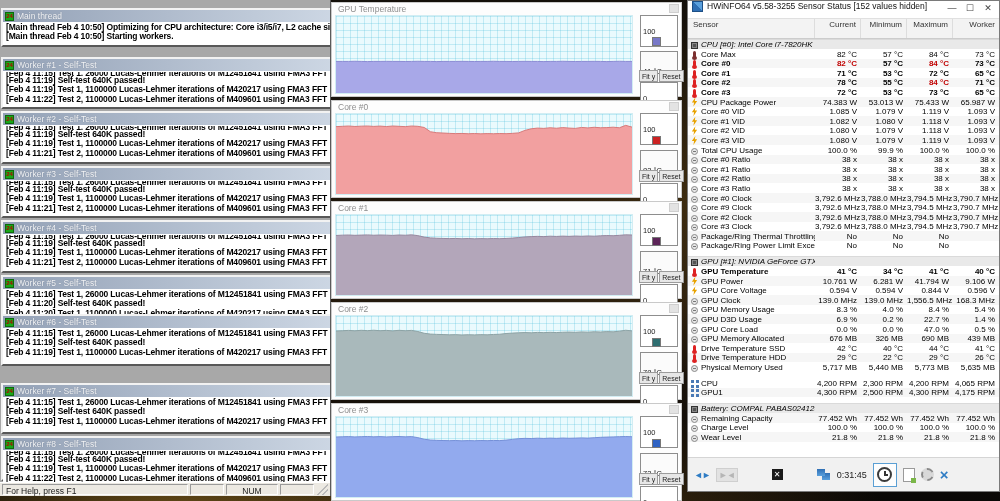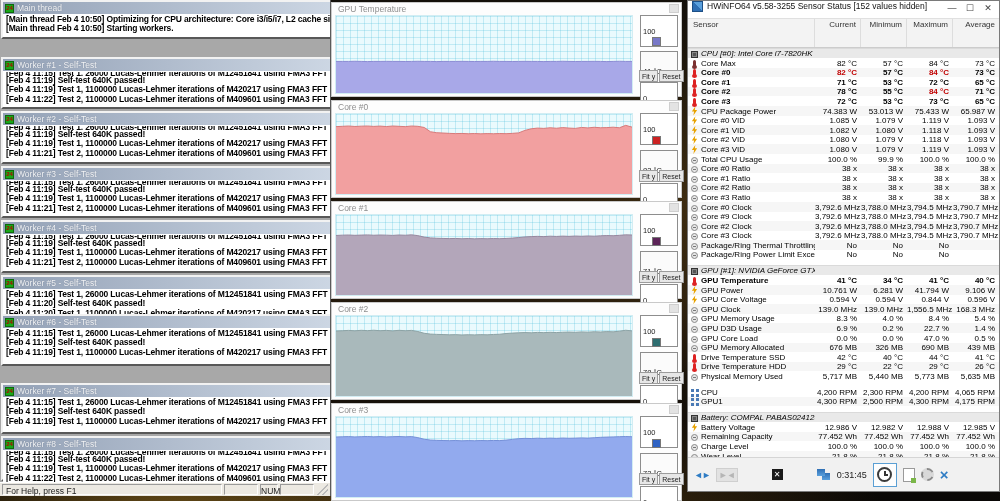--- a/index.html
+++ b/index.html
@@ -25,21 +25,21 @@
   .cwin .body { position:relative; background:#fff; padding:1px 0 1px 3px; overflow:hidden; }
   .logline { font-size:8.5px; font-weight:bold; color:#000; letter-spacing:-0.15px; line-height:9.3px; white-space:nowrap; }
   .clip-line { position:relative; height:4px; overflow:hidden; }
   .clip-line .logline { position:absolute; bottom:-2px; left:0; }
   .statusbar { position:absolute; left:0; top:482px; width:100%; height:14px; background:#ece9e2;
     border-top:1px solid #fff; display:flex; align-items:stretch; gap:2px; padding:1px 2px; }
   .sb-help { flex:1; font-size:8.5px; color:#222; padding:1px 3px;
     border:1px solid; border-color:#9a9a9a #fdfdfd #fdfdfd #9a9a9a; }
   .sb-pane { width:34px; font-size:8.5px; color:#222; text-align:center; padding:1px 0;
     border:1px solid; border-color:#9a9a9a #fdfdfd #fdfdfd #9a9a9a; }
-  .sb-num { width:18px; }
+  .sb-num { width:52px; }
   .sb-grip { width:12px; border:none;
     background:linear-gradient(135deg,transparent 50%,#bbb 50%,#bbb 60%,transparent 60%,transparent 70%,#bbb 70%,#bbb 80%,transparent 80%); }
 
   
   .graphs { position:absolute; left:331px; top:0; width:351px; height:501px; }
   .gpanel { position:absolute; left:0; width:351px; background:#fdfdfd; border:1px solid #c9c9c9; }
   .gtitle { position:absolute; left:6px; top:1px; font-size:8.5px; color:#8e8e8e; }
   .gclose { position:absolute; right:2px; top:1px; width:10px; height:9px; background:#e3e3e3; border:1px solid #cfcfcf; }
   .plot { position:absolute; left:3px; top:12px; background:#eafafd;
     background-image:
@@ -56,21 +56,21 @@
   .gbtn { height:12px; background:#e7e7e7; border:1px solid #9c9c9c; font-size:7px; color:#222;
     padding:1px 2px; line-height:9px; white-space:nowrap; }
 
   
   .hwinfo { position:absolute; left:687px; top:0; width:313px; height:492px; background:#fff; border:1px solid #7a7a7a; }
   .hw-titlebar { height:17px; display:flex; align-items:flex-start; gap:4px; padding:0 4px; background:#fff; }
   .hw-icon { width:11px; height:11px; flex:0 0 auto; background:
       linear-gradient(45deg,#2f6fb4 50%,#5aa0dd 50%); border:1px solid #1d4f86; }
   .hw-title { flex:1; font-size:8.5px; color:#111; white-space:nowrap; overflow:hidden; }
   .hw-btn { width:14px; text-align:center; font-size:9px; color:#444; line-height:15px; }
-  .hw-head { display:flex; height:30px; background:#f3f3f3; border-top:1px solid #e0e0e0; border-bottom:1px solid #ccc; font-size:8px; color:#333; }
+  .hw-head { display:flex; height:21px; background:#f3f3f3; border-top:1px solid #e0e0e0; border-bottom:1px solid #ccc; font-size:8px; color:#333; }
   .hw-head .hc-sensor { flex:1; padding:1px 0 0 5px; border-right:1px solid #ddd; }
   .hw-head .hc-val { width:46px; text-align:right; padding:1px 4px 0 0; border-right:1px solid #ddd; }
   .hw-head .hc-val:last-child { border-right:none; }
   .hw-rows { overflow:hidden; }
   .srow { display:flex; align-items:flex-end; height:9.6px; font-size:8px; color:#000; }
   .srow.alt { background:#f6f6f6; }
   .srow.grp { background:#e9e9e9; font-style:italic; height:10px; border-top:1px solid #dadada; }
   .srow.gap { height:6px; background:#fff; }
   .srow .slabel { flex:1; white-space:nowrap; overflow:hidden; }
   .srow .sval { width:46px; text-align:right; padding-right:4px; white-space:nowrap; }
@@ -107,21 +107,21 @@
   .tb-gear { width:13px; height:13px; border:2px dashed #8a8a8a; border-radius:50%; background:#d9d9d9; }
   .tb-close { font-size:15px; font-weight:bold; color:#2f7cc4; line-height:14px; }
 </style>
 </head>
 <body>
 
 <div class="desktop">
 
   <section class="p95">
     <div class="mdi" id="p95-mdi">
-  <div class="cwin" style="top: 0; height: 39px;">
+  <div class="cwin" style="top: 8px; height: 39px;">
     <div class="tbar">
       <span class="p95-icon">24</span>
       <span class="ttl">Main thread</span>
     </div>
     <div class="body">
             <div class="logline">[Main thread Feb 4 10:50] Optimizing for CPU architecture: Core i3/i5/i7, L2 cache size</div>
             <div class="logline">[Main thread Feb 4 10:50] Starting workers.</div>
           </div>
   </div>
 
@@ -358,21 +358,21 @@
       <span class="hw-title">HWiNFO64 v5.58-3255 Sensor Status [152 values hidden]</span>
       <span class="hw-btn">—</span>
       <span class="hw-btn">☐</span>
       <span class="hw-btn">✕</span>
     </div>
     <div class="hw-head">
       <div class="hc-sensor">Sensor</div>
       <div class="hc-val">Current</div>
       <div class="hc-val">Minimum</div>
       <div class="hc-val">Maximum</div>
-      <div class="hc-val">Average</div>
+      <div class="hc-val">Worker</div>
     </div>
     <div class="hw-rows" id="hw-rows">
   <div class="srow grp">
     <span class="icwrap">
             <span class="ic ic-chip"></span>
           </span>
     <span class="slabel">CPU [#0]: Intel Core i7-7820HK</span>
     <span class="sval sv0"></span>
     <span class="sval sv1"></span>
     <span class="sval sv2"></span>
@@ -769,30 +769,20 @@
     <span class="icwrap">
             <span class="ic ic-chip"></span>
           </span>
     <span class="slabel">Battery: COMPAL  PABAS0241231</span>
     <span class="sval sv0"></span>
     <span class="sval sv1"></span>
     <span class="sval sv2"></span>
     <span class="sval sv3"></span>
   </div>
 
-  <div class="srow">
-    <span class="icwrap">
-            <span class="ic ic-power"></span>
-          </span>
-    <span class="slabel">Battery Voltage</span>
-    <span class="sval sv0">12.986 V</span>
-    <span class="sval sv1">12.982 V</span>
-    <span class="sval sv2">12.988 V</span>
-    <span class="sval sv3">12.985 V</span>
-  </div>
 
   <div class="srow alt">
     <span class="icwrap">
             <span class="ic ic-gauge"></span>
           </span>
     <span class="slabel">Remaining Capacity</span>
     <span class="sval sv0">77.452 Wh</span>
     <span class="sval sv1">77.452 Wh</span>
     <span class="sval sv2">77.452 Wh</span>
     <span class="sval sv3">77.452 Wh</span>

